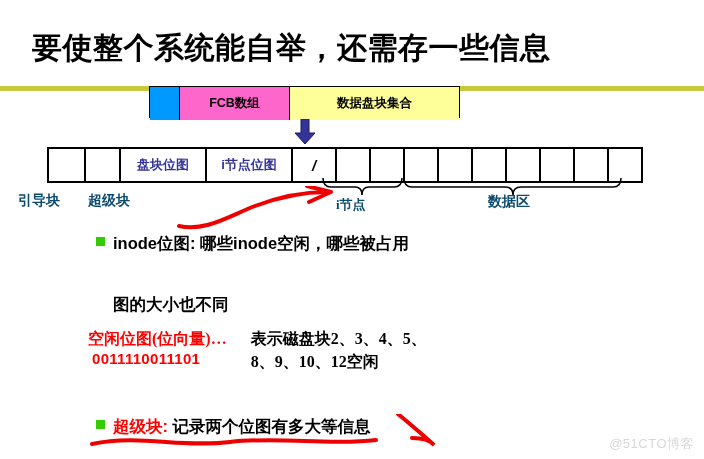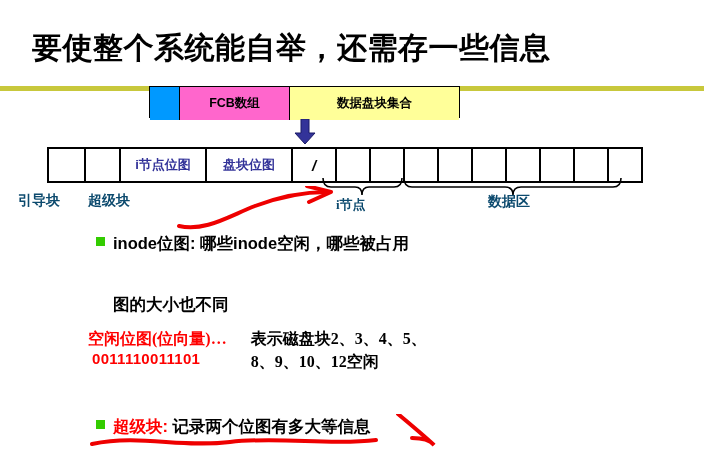--- a/index.html
+++ b/index.html
@@ -252,22 +252,22 @@
     <div class="cb-seg" id="cb-data">数据盘块集合</div>
   </div>
 
   <svg id="downarrow" viewBox="0 0 22 26">
     <polygon points="7,0 15,0 15,14 21,14 11,25 1,14 7,14" fill="#333399" stroke="#1a1a66" stroke-width="1"></polygon>
   </svg>
 
   <div id="blockrow">
     <div class="blk blk-sm"></div>
     <div class="blk blk-sm"></div>
+    <div class="blk blk-wide">盘块位图</div>
     <div class="blk blk-wide">i节点位图</div>
-    <div class="blk blk-wide">盘块位图</div>
     <div class="blk blk-root">/</div>
     <div class="blk blk-cell"></div>
     <div class="blk blk-cell"></div>
     <div class="blk blk-cell"></div>
     <div class="blk blk-cell"></div>
     <div class="blk blk-cell"></div>
     <div class="blk blk-cell"></div>
     <div class="blk blk-cell"></div>
     <div class="blk blk-cell"></div>
     <div class="blk blk-cell"></div>
@@ -311,14 +311,15 @@
   <div class="bullet-row" id="bullet-super">
     <span class="bsq"></span>
     <span class="btext"><span class="lead-red-plain">超级块:</span><span> 记录两个位图有多大等信息</span></span>
   </div>
 
   <svg id="redline-super" viewBox="0 0 390 44">
     <path d="M2,30 C50,20 90,34 140,28 C190,22 240,32 286,26" fill="none" stroke="#ee0000" stroke-width="4" stroke-linecap="round"></path>
     <path d="M308,0 C320,10 332,20 344,31 C340,26 332,24 322,24" fill="none" stroke="#ee0000" stroke-width="4" stroke-linecap="round"></path>
   </svg>
 
+  <div id="watermark">@51CTO博客</div>
 
 </div>
 
 </body></html>

